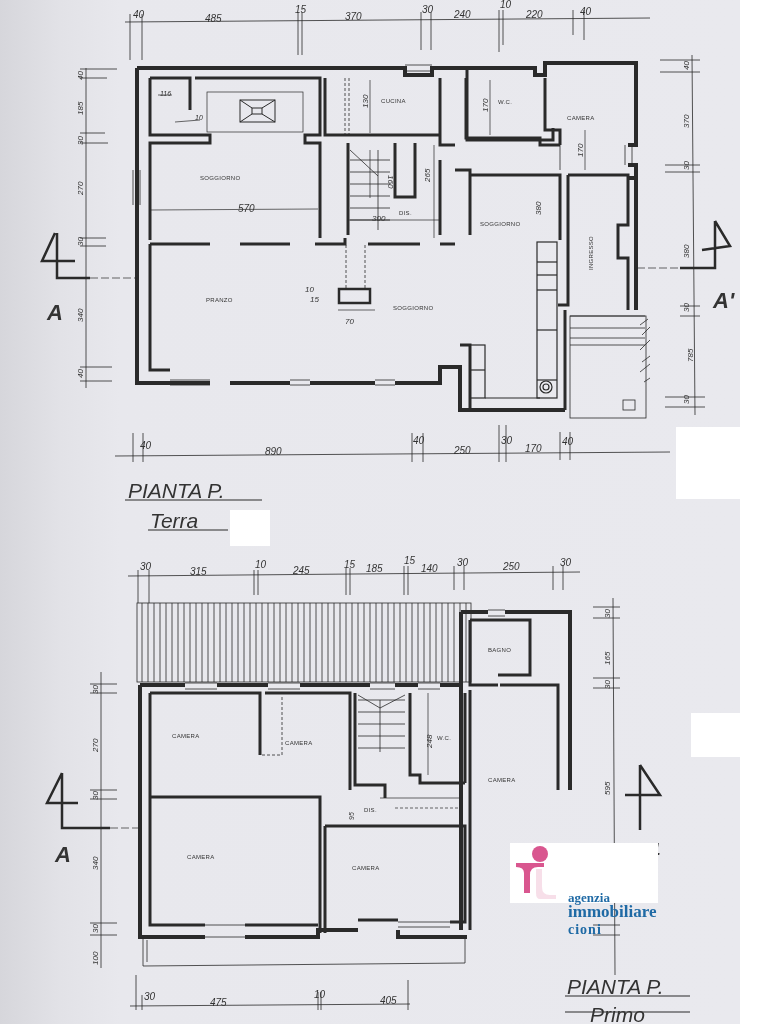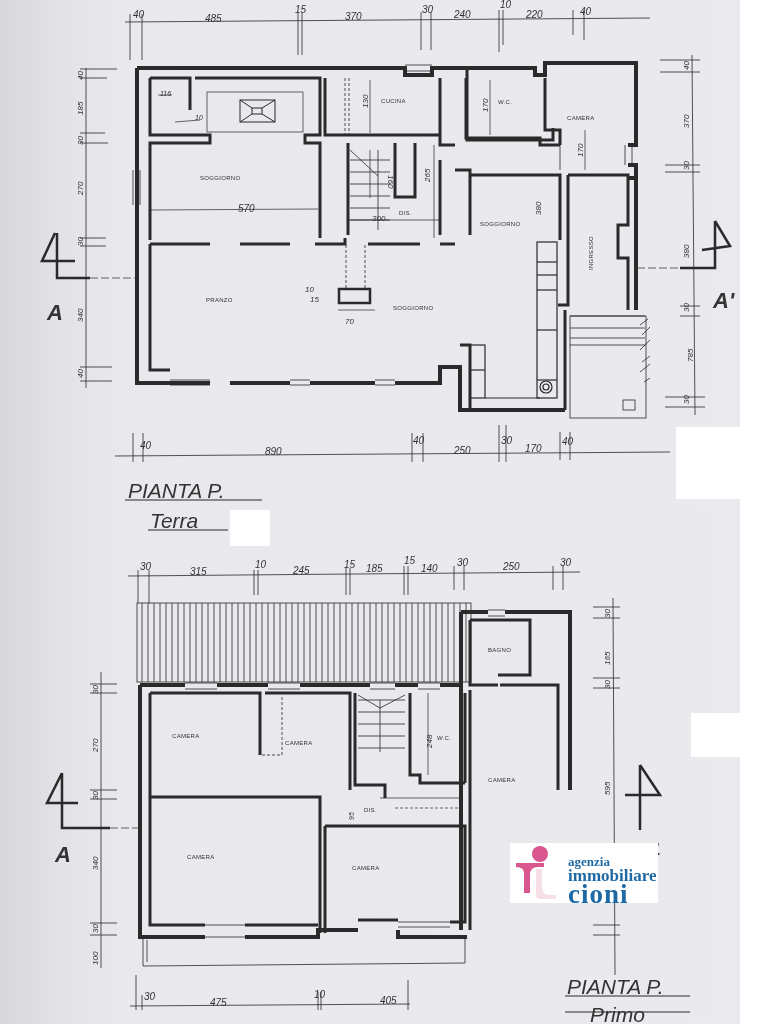--- a/index.html
+++ b/index.html
@@ -9,23 +9,23 @@
            background:linear-gradient(90deg,#d6d6db 0px,#e2e2e7 60px,#e8e8ed 120px,#e9e9ee 100%); }
   .right-edge { position:absolute; left:740px; top:0; width:18px; height:1024px; background:#ffffff; }
   svg { position:absolute; left:0; top:0; }
   .dim { font-family:"Liberation Sans", sans-serif; font-size:10px; fill:#333; font-style:italic; }
   .room { font-family:"Liberation Sans", sans-serif; font-size:6px; fill:#333; letter-spacing:0.3px; text-transform:uppercase; }
   .title { font-family:"Liberation Sans", sans-serif; font-style:italic; font-size:21px; fill:#333; }
   .section { font-family:"Liberation Sans", sans-serif; font-style:italic; font-size:22px; fill:#333; font-weight:bold; }
   .mask { position:absolute; background:#ffffff; }
   .logo { position:absolute; left:510px; top:843px; width:148px; height:60px; background:#ffffff; }
   .logo-text { position:absolute; left:58px; top:12px; font-family:"Liberation Serif", serif; color:#1f6aa5; font-weight:bold; line-height:14px; }
-  .logo-text .l1 { font-size:13px; display:block; }
+  .logo-text .l1 { font-size:13px; display:block;margin-top:36px; }
   .logo-text .l2 { font-size:17px; display:block; }
-  .logo-text .l3 { font-size:27px; display:block; line-height:22px; letter-spacing:1px; }
+  .logo-text .l3 { font-size:14px; display:block; line-height:22px; letter-spacing:1px; }
 </style>
 </head>
 <body>
 
 <div class="sheet"></div>
 <div class="right-edge"></div>
 
 <svg width="758" height="1024" viewBox="0 0 758 1024">
   <g stroke="#2a2a2a" fill="none">
 

